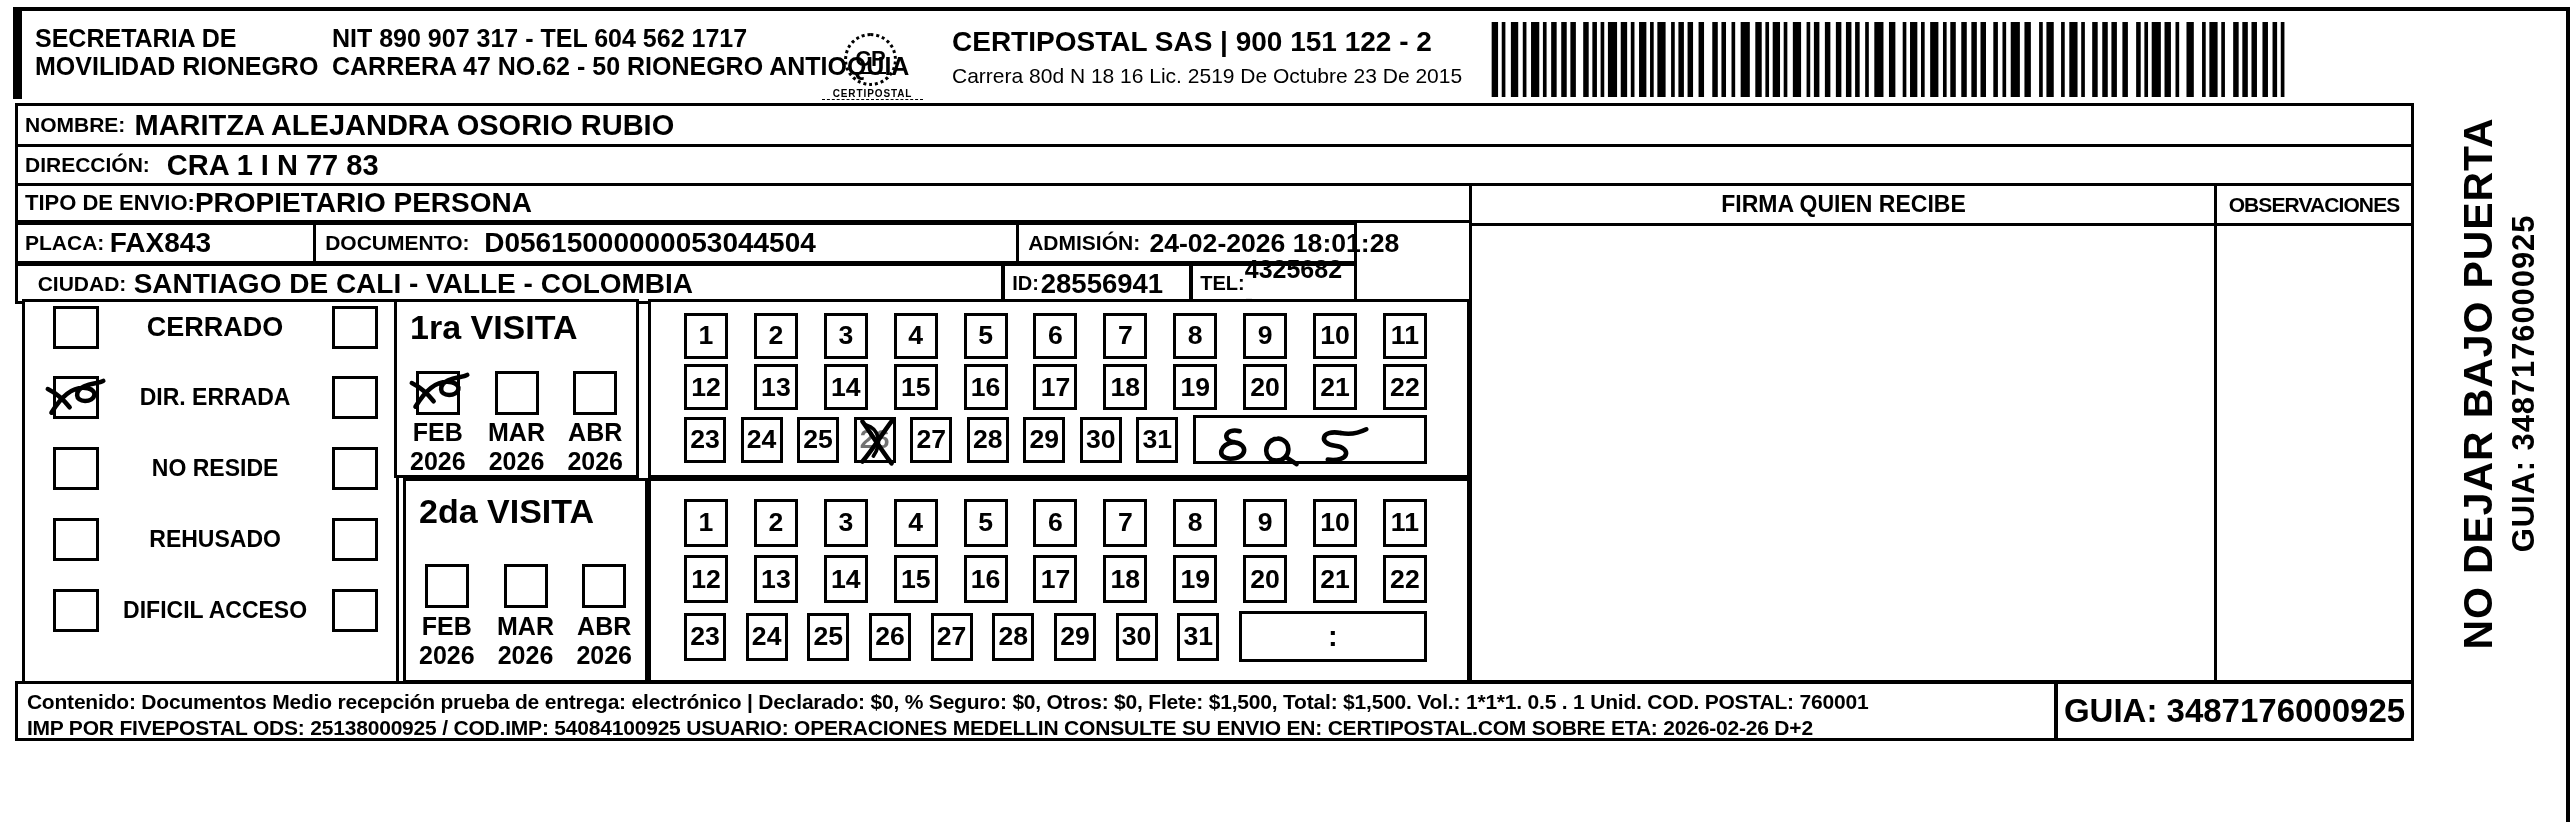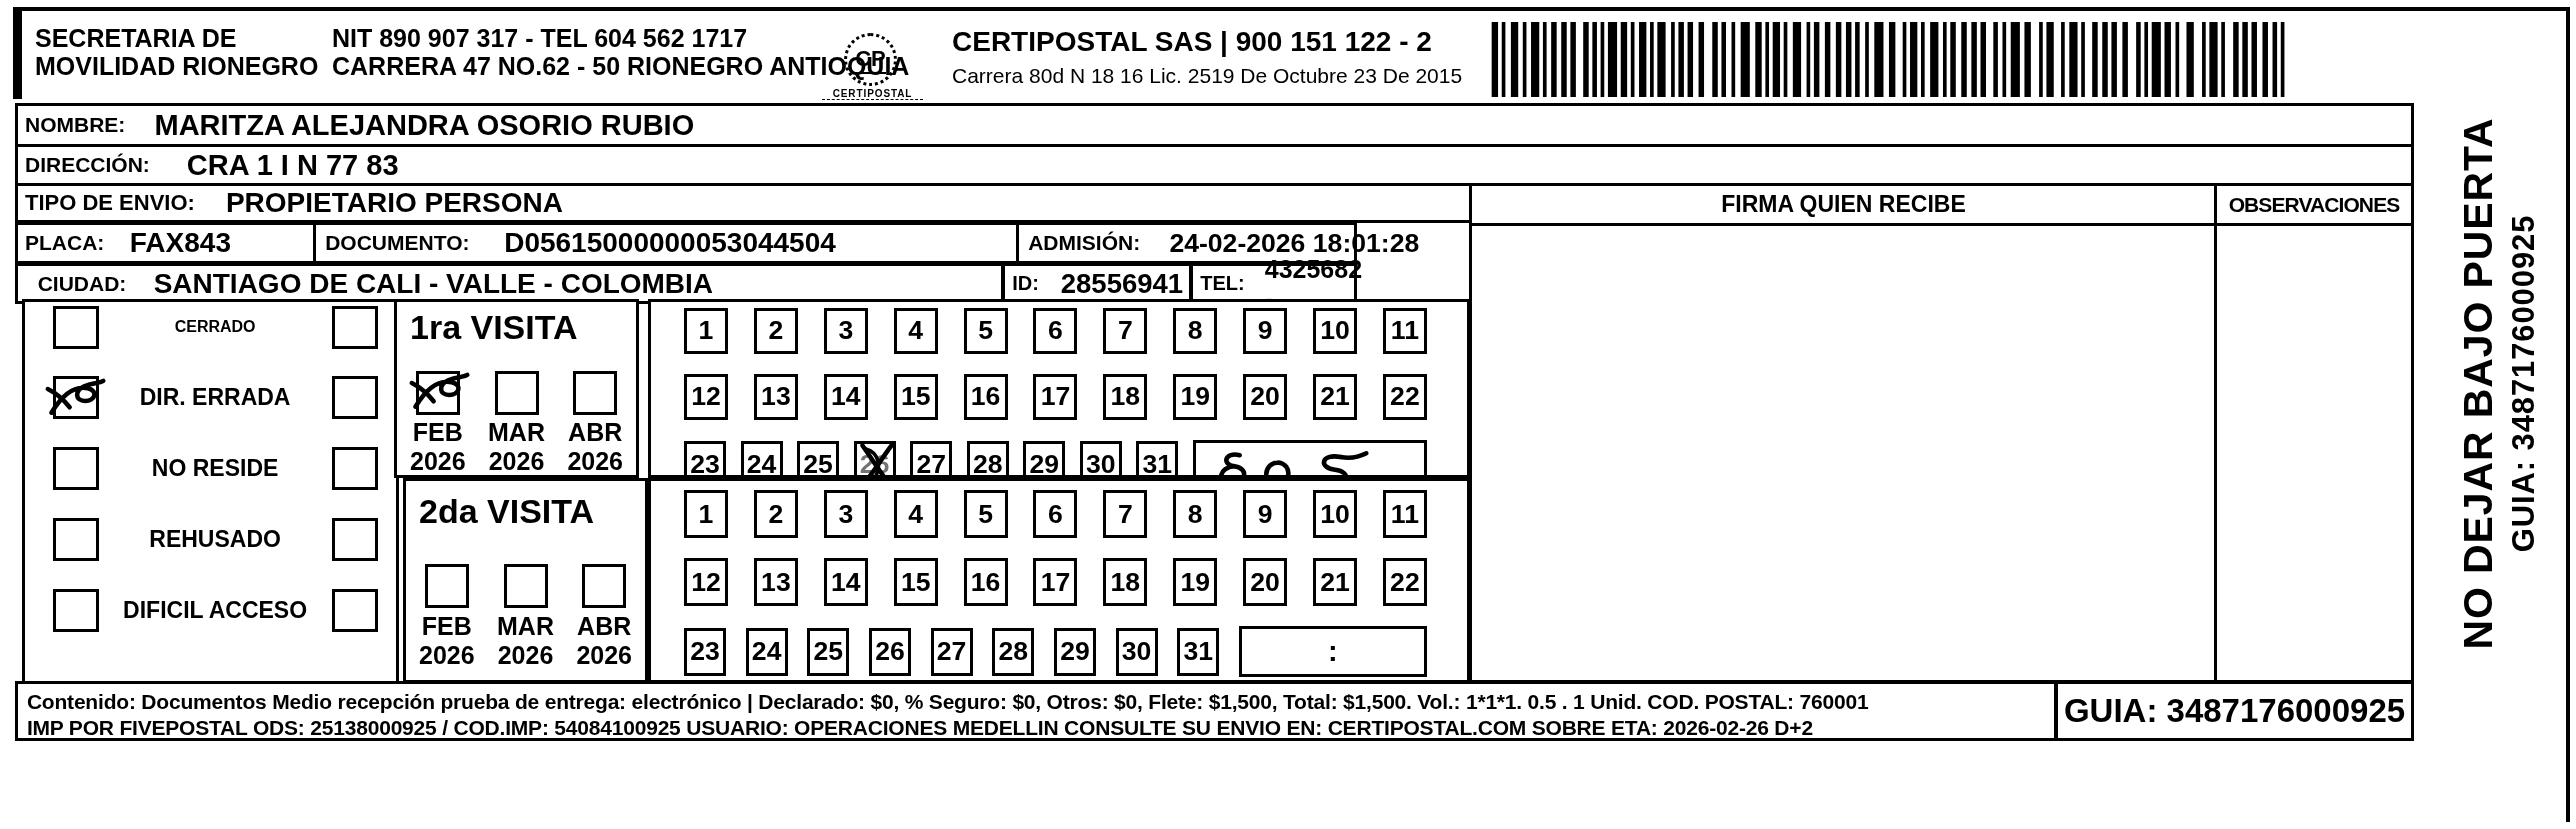--- a/index.html
+++ b/index.html
@@ -1,19 +1,19 @@
 <!DOCTYPE html>
 <html style="font-size:14.7px"><head>
 <meta charset="utf-8">
 <style>
   html,body{margin:0;padding:0;background:#fff;}
   #page{position:relative;width:2576px;height:830px;background:#fff;color:#000;
         font-family:"Liberation Sans",sans-serif;overflow:hidden;}
   .abs{position:absolute;box-sizing:border-box;}
-  .cell{position:absolute;box-sizing:border-box;border:3.7px solid #000;background:#fff;gap:20px;}
+  .cell{position:absolute;box-sizing:border-box;border:3.7px solid #000;background:#fff;}
   .lbl{font-weight:bold;}
   .row-flex{display:flex;align-items:center;}
   .chk{box-sizing:border-box;border:3.7px solid #000;background:#fff;position:relative;flex:none;}
   .daybox{box-sizing:border-box;border:3.7px solid #000;display:flex;align-items:center;justify-content:center;
           font-weight:bold;font-size:26.6px;position:relative;flex:none;}
   .calrow{display:flex;justify-content:space-between;align-items:center;}
   .scribble-svg{position:absolute;overflow:visible;pointer-events:none;}
   .vtitle{font-weight:bold;}
   .statusrow{display:flex;align-items:center;justify-content:space-between;}
   .monthcol{display:flex;flex-direction:column;align-items:center;}
@@ -137,21 +137,21 @@
     <span style="font-size:29px;font-weight:600;margin-left:9.2px;">MARITZA ALEJANDRA OSORIO RUBIO</span>
   </div>
 
   <div class="cell row-flex" style="left:14.7px;top:144px;width:2399px;height:42px;padding-left:7.3px;">
     <span class="lbl" style="font-size:21px;">DIRECCIÓN:</span>
     <span style="font-size:29px;font-weight:600;margin-left:17px;">CRA 1 I N 77 83</span>
   </div>
 
   <div class="cell row-flex" style="left:14.7px;top:183px;width:1458px;height:40px;padding-left:7.3px;">
     <span class="lbl" style="font-size:22px;">TIPO DE ENVIO:</span>
-    <span style="font-size:28px;font-weight:600;margin-left:11px;">PROPIETARIO PERSONA</span>
+    <span style="font-size:28px;font-weight:600;">PROPIETARIO PERSONA</span>
   </div>
 
   <div class="cell" style="left:1469px;top:183px;width:749px;height:500px;">
     <div style="height:37px;border-bottom:3.7px solid #000;display:flex;align-items:center;justify-content:center;
                 font-weight:bold;font-size:23px;">FIRMA QUIEN RECIBE</div>
     <div style="height:460px;"></div>
   </div>
   <div class="cell" style="left:2214px;top:183px;width:200px;height:500px;">
     <div style="height:37px;border-bottom:3.7px solid #000;display:flex;align-items:center;justify-content:center;
                 font-weight:bold;font-size:21px;letter-spacing:-0.9px;white-space:nowrap;">OBSERVACIONES</div>
@@ -181,21 +181,21 @@
   </div>
   <div class="cell row-flex" style="left:1190px;top:263px;width:167px;height:41px;padding-left:7.3px;">
     <span class="lbl" style="font-size:20px;">TEL:</span>
     <span style="font-size:25px;font-weight:600;">4325682 -</span>
   </div>
 
   <div class="cell" style="left:22px;top:299px;width:377px;height:385px;padding:3.7px 18.3px 13px 27.5px;">
     <div id="status-rows" style="display:flex;flex-direction:column;justify-content:space-between;height:326px;">
         <div class="statusrow">
           <div class="chk" style="width: 46px; height: 43px;"></div>
-          <div style="flex: 1 1 0%; text-align: center; font-weight: bold; font-size: 16px;">CERRADO</div>
+          <div style="flex: 1 1 0%; text-align: center; font-weight: bold; font-size: 27px;">CERRADO</div>
           <div class="chk" style="width: 46px; height: 43px;"></div>
         </div>
         <div class="statusrow">
           <div class="chk" style="width: 46px; height: 43px;">
             <svg class="scribble-svg" style="left:-9.2px;top:-3.7px;width:60px;height:48px;" viewBox="0 0 66 52">
     <path d="M2,14 C10,18 18,24 26,34" fill="none" stroke="#000" stroke-width="5" stroke-linecap="round"></path>
     <path d="M6,40 C18,20 32,10 46,13 C58,16 54,27 43,27 C32,27 31,16 42,11 C50,7 58,8 63,5" fill="none" stroke="#000" stroke-width="5" stroke-linecap="round"></path>
   </svg>
           </div>
           <div style="flex: 1 1 0%; text-align: center; font-weight: bold; font-size: 23px;">DIR. ERRADA</div>

